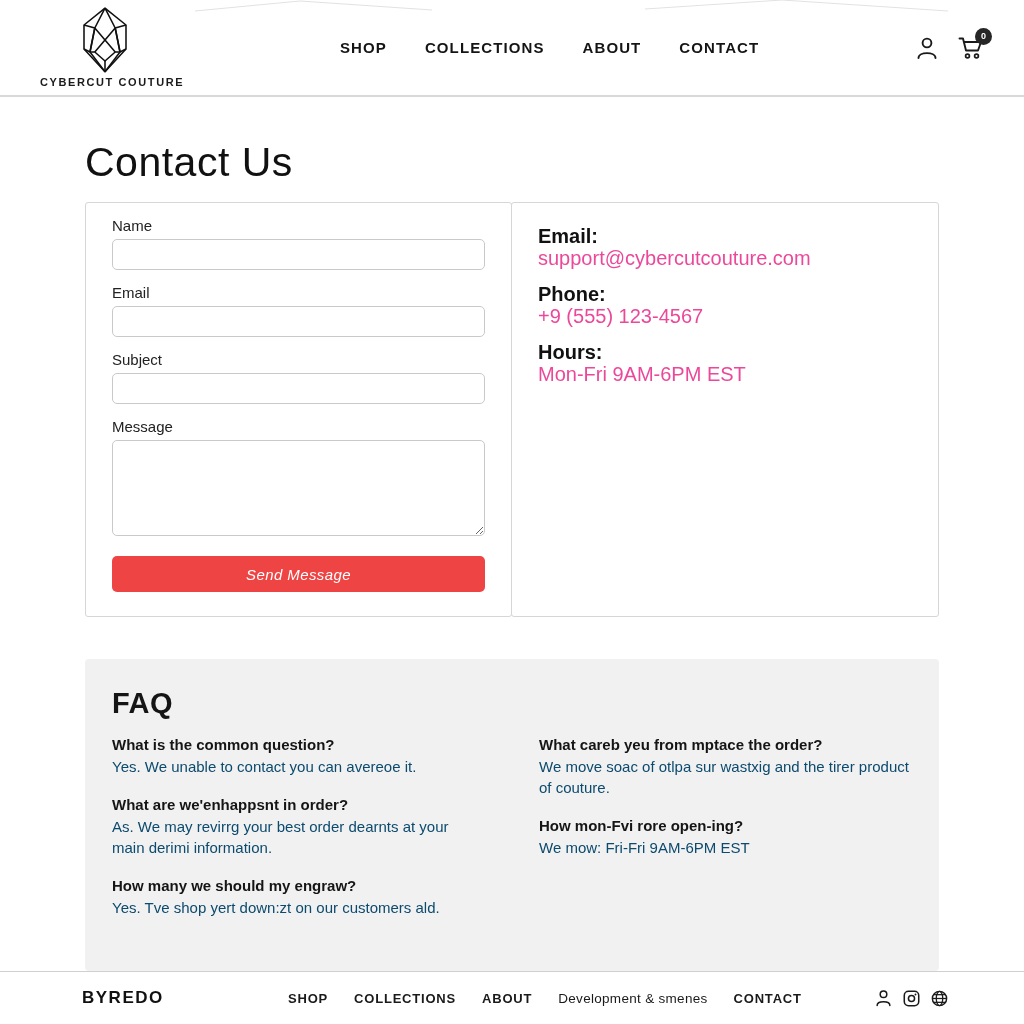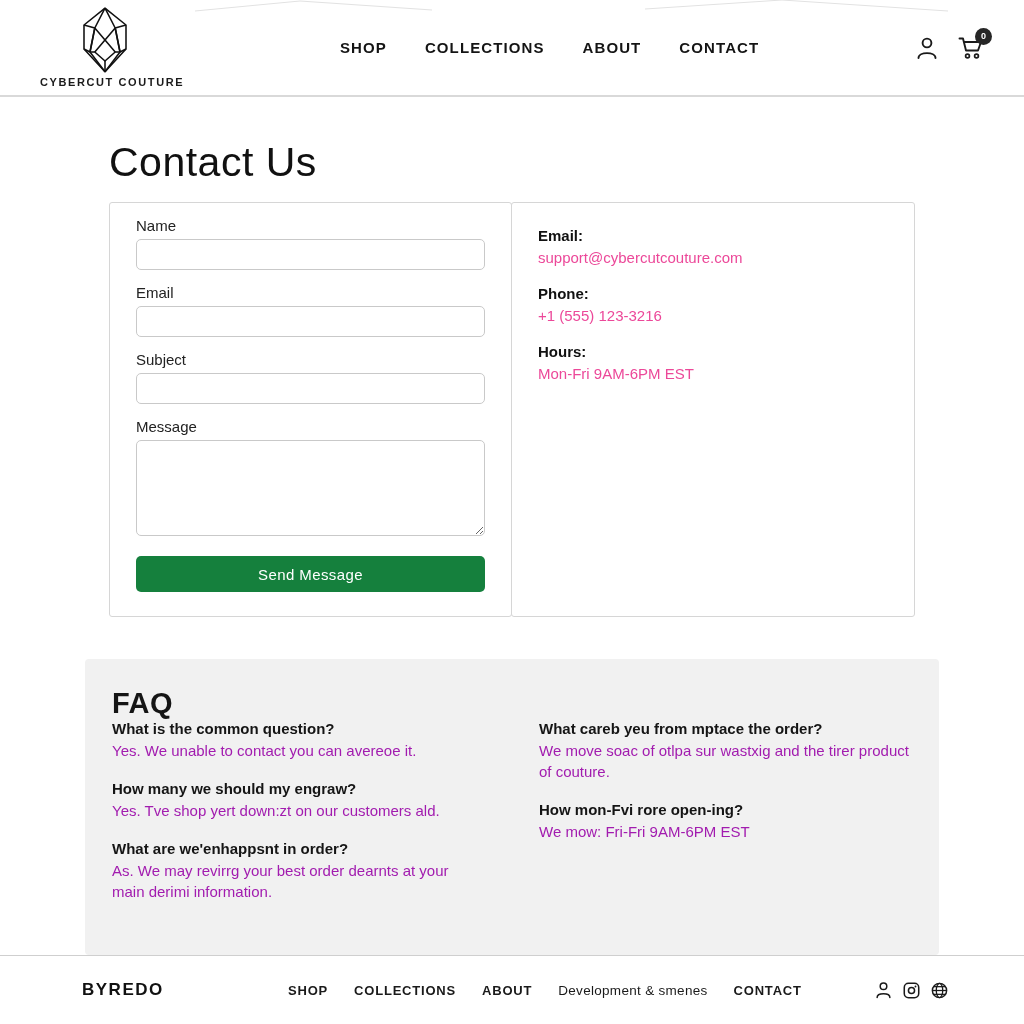--- a/index.html
+++ b/index.html
@@ -16,50 +16,50 @@
   .nav { position:absolute; left:340px; top:0; height:95px; display:flex; align-items:center; gap:38px; }
   .nav a { text-decoration:none; color:#141414; font-size:15px; font-weight:600;
     letter-spacing:1.1px; cursor:pointer; }
   .header-icons { position:absolute; right:40px; top:0; height:95px; display:flex; align-items:center; gap:20px; }
   .icon-btn { position:relative; background:none; border:none; cursor:pointer; padding:0; line-height:0; }
   .cart-badge { position:absolute; top:-7px; right:-8px; width:17px; height:17px; background:#262626;
     color:#fff; border-radius:50%; font-size:9px; font-weight:700; display:flex;
     align-items:center; justify-content:center; line-height:1; }
 
   
-  .main { padding:0 109px; }
+  .main { padding:0 85px; }
   .page-title { margin-top:42px; font-size:41px; font-weight:500; letter-spacing:0.5px; color:#111; }
   .contact-grid { margin-top:16px; display:grid; grid-template-columns:1fr 1fr; }
   .panel { background:#fff; border:1px solid #d6d6d6; border-radius:3px; min-height:395px; padding:12px 26px 24px; }
   .panel.right { border-left:1px solid #d6d6d6; margin-left:-1px; padding-top:22px; }
 
   .field-label { display:block; font-size:15px; font-weight:500; color:#222; margin:14px 0 5px; }
   .field-label:first-child { margin-top:2px; }
   .text-input { width:100%; height:31px; border:1px solid #c9c9c9; border-radius:5px;
     font-family:inherit; font-size:14px; padding:0 9px; outline:none; background:#fff; }
   .textarea { width:100%; height:96px; border:1px solid #c9c9c9; border-radius:5px;
     font-family:inherit; font-size:14px; padding:7px 9px; outline:none; resize:both; background:#fff; }
-  .submit-btn { margin-top:16px; width:100%; height:36px; background:#15803d; color:#fff;
+  .submit-btn { margin-top:16px; width:100%; height:36px; background:#ef4444; color:#fff;
     border:none; border-radius:5px; font-family:inherit; font-size:15px; font-weight:500;
-    letter-spacing:0.4px; cursor:pointer; }
-
-  .info-group { margin-bottom:14px; font-size:15px; line-height:22px; }
+    letter-spacing:0.4px; cursor:pointer;font-style:italic; }
+
+  .info-group { margin-bottom:14px; font-size:20px; line-height:22px; }
   .info-label { font-weight:700; color:#111; }
   .info-value { color:#ec4899; }
 
   
   .faq { margin:42px 85px 0; background:#f1f1f1; border-radius:4px; padding:28px 27px 34px; }
-  .faq-title { font-size:29px; font-weight:600; letter-spacing:0.5px; color:#151515; }
+  .faq-title { font-size:29px; font-weight:600; letter-spacing:0.5px; color:#151515; margin-bottom:16px; }
   .faq-grid { display:grid; grid-template-columns:1fr 1fr; column-gap:54px; }
   .qa { margin-bottom:19px; }
   .qa .q { font-size:15px; font-weight:700; color:#151515; margin-bottom:3px; }
-  .qa .a { font-size:15px; color:#a21caf; line-height:21px; }
-
-  
-  .footer { position:absolute; left:0; bottom:0; width:1024px; height:69px;
+  .qa .a { font-size:15px; color:#0c4a6e; line-height:21px; }
+
+  
+  .footer { position:absolute; left:0; bottom:0; width:1024px; height:53px;
     border-top:1px solid #cfcfcf; display:flex; align-items:center; background:#fff; }
   .footer-brand { position:absolute; left:82px; font-size:17px; font-weight:800;
     letter-spacing:1.5px; color:#111; }
   .footer-nav { position:absolute; left:288px; display:flex; align-items:center; gap:26px; }
   .footer-nav a { text-decoration:none; color:#1a1a1a; font-size:13px; font-weight:600;
     letter-spacing:0.8px; cursor:pointer; }
   .footer-nav a.mixed { font-weight:400; letter-spacing:0.3px; font-size:13.5px; }
   .footer-icons { position:absolute; right:76px; display:flex; align-items:center; gap:11px; }
 
   svg.ic { display:block; }
@@ -137,45 +137,45 @@
       <button type="button" class="submit-btn">Send Message</button>
     </form>
 
     <div class="panel right">
       <div class="info-group">
         <div class="info-label">Email:</div>
         <div class="info-value">support@cybercutcouture.com</div>
       </div>
       <div class="info-group">
         <div class="info-label">Phone:</div>
-        <div class="info-value">+1 (555) 123-3216</div>
+        <div class="info-value">+9 (555) 123-4567</div>
       </div>
       <div class="info-group">
         <div class="info-label">Hours:</div>
         <div class="info-value">Mon-Fri 9AM-6PM EST</div>
       </div>
     </div>
   </div>
 </div>
 
 <div class="faq">
   <div class="faq-title">FAQ</div>
   <div class="faq-grid">
     <div>
       <div class="qa">
         <div class="q">What is the common question?</div>
         <div class="a">Yes. We unable to contact you can avereoe it.</div>
       </div>
       <div class="qa">
+        <div class="q">What are we'enhappsnt in order?</div>
+        <div class="a">As. We may revirrg your best order dearnts at your main derimi information.</div>
+      </div>
+      <div class="qa">
         <div class="q">How many we should my engraw?</div>
         <div class="a">Yes. Tve shop yert down:zt on our customers ald.</div>
-      </div>
-      <div class="qa">
-        <div class="q">What are we'enhappsnt in order?</div>
-        <div class="a">As. We may revirrg your best order dearnts at your main derimi information.</div>
       </div>
     </div>
     <div>
       <div class="qa">
         <div class="q">What careb yeu from mptace the order?</div>
         <div class="a">We move soac of otlpa sur wastxig and the tirer product of couture.</div>
       </div>
       <div class="qa">
         <div class="q">How mon-Fvi rore open-ing?</div>
         <div class="a">We mow: Fri-Fri 9AM-6PM EST</div>

